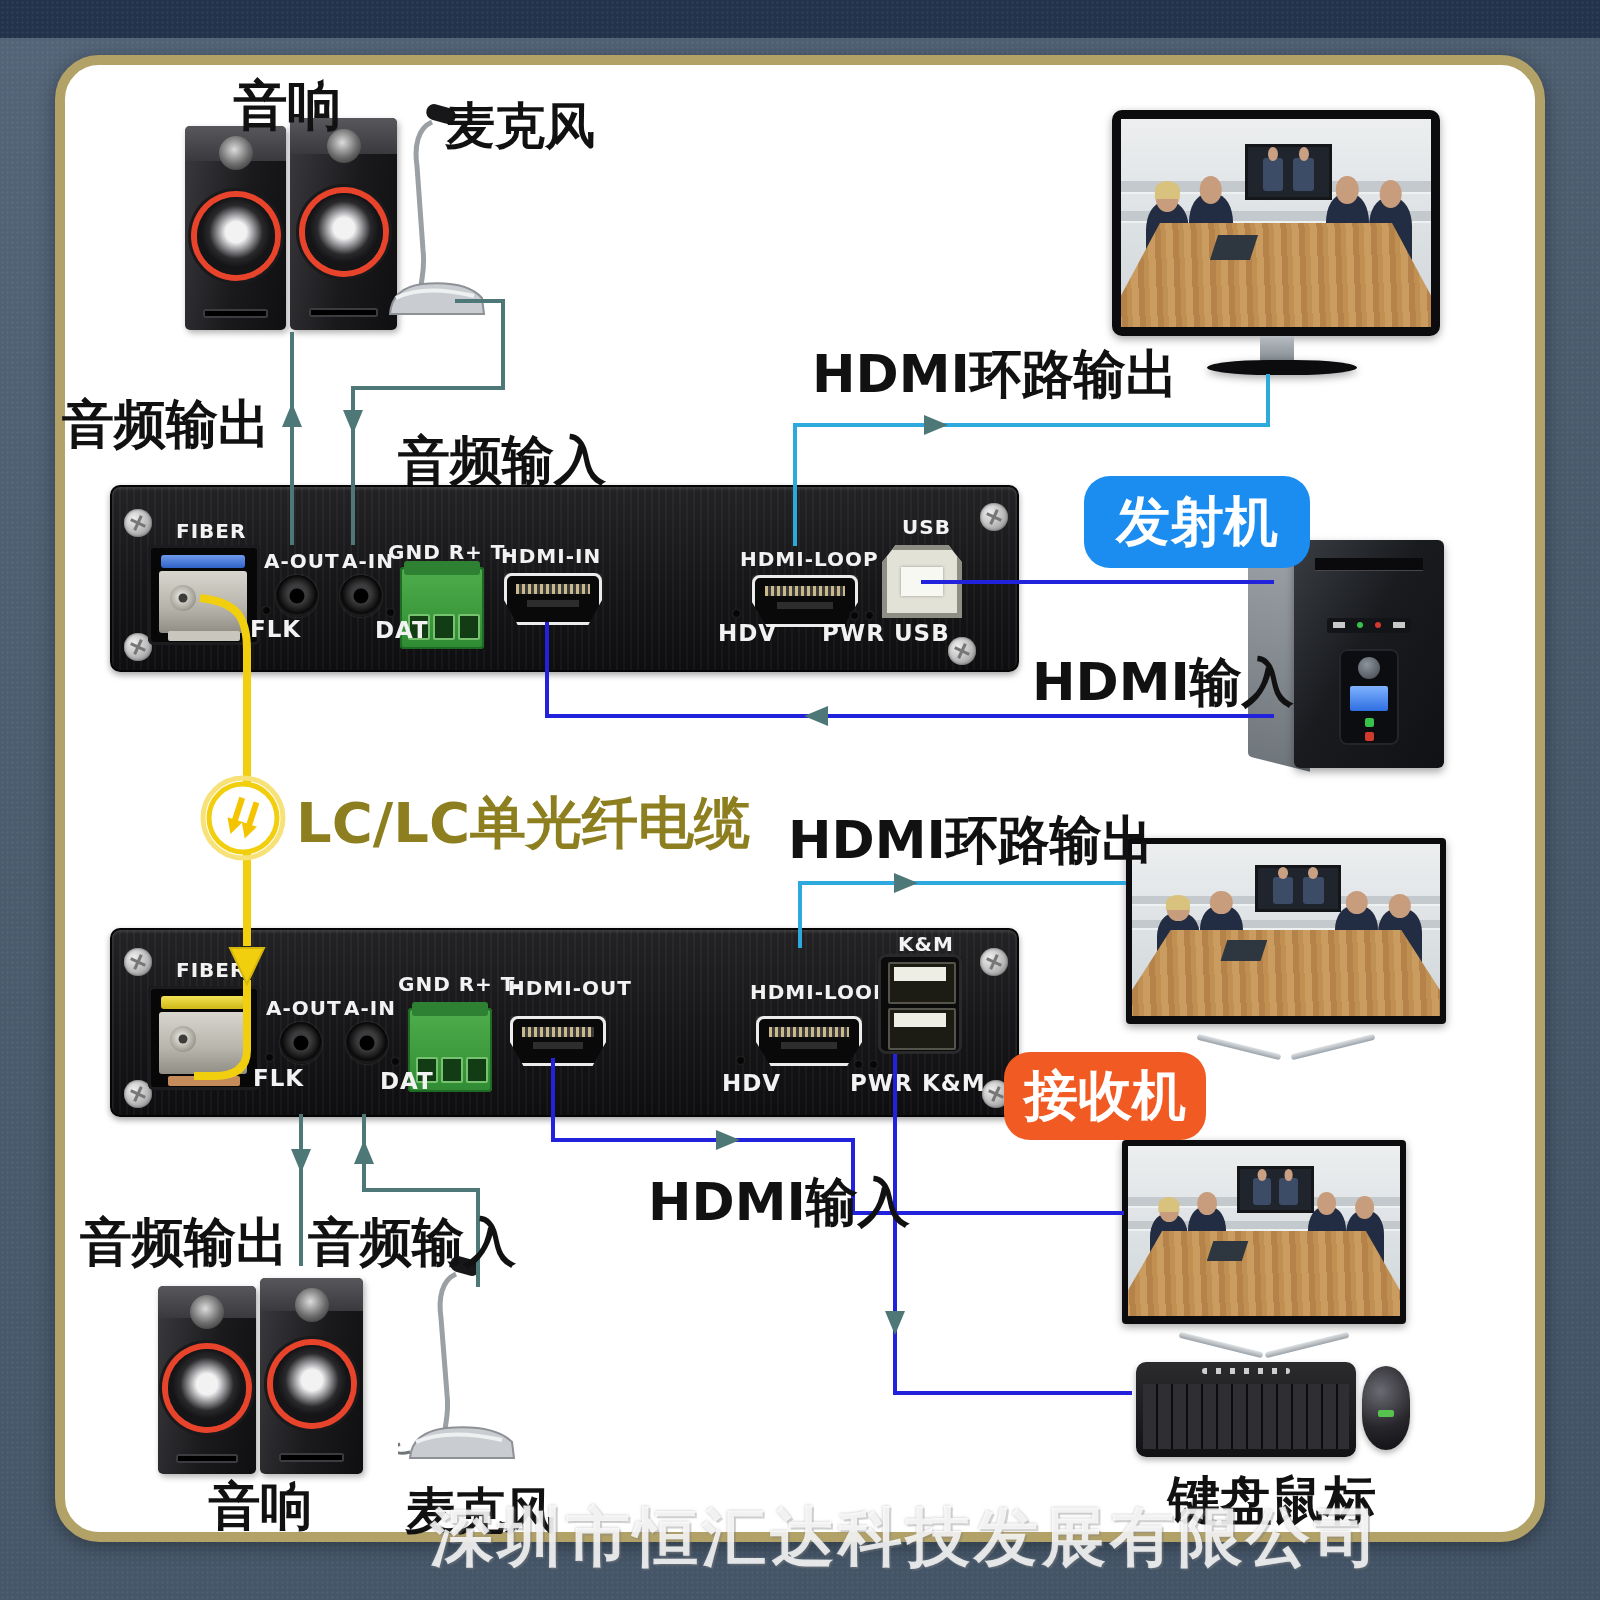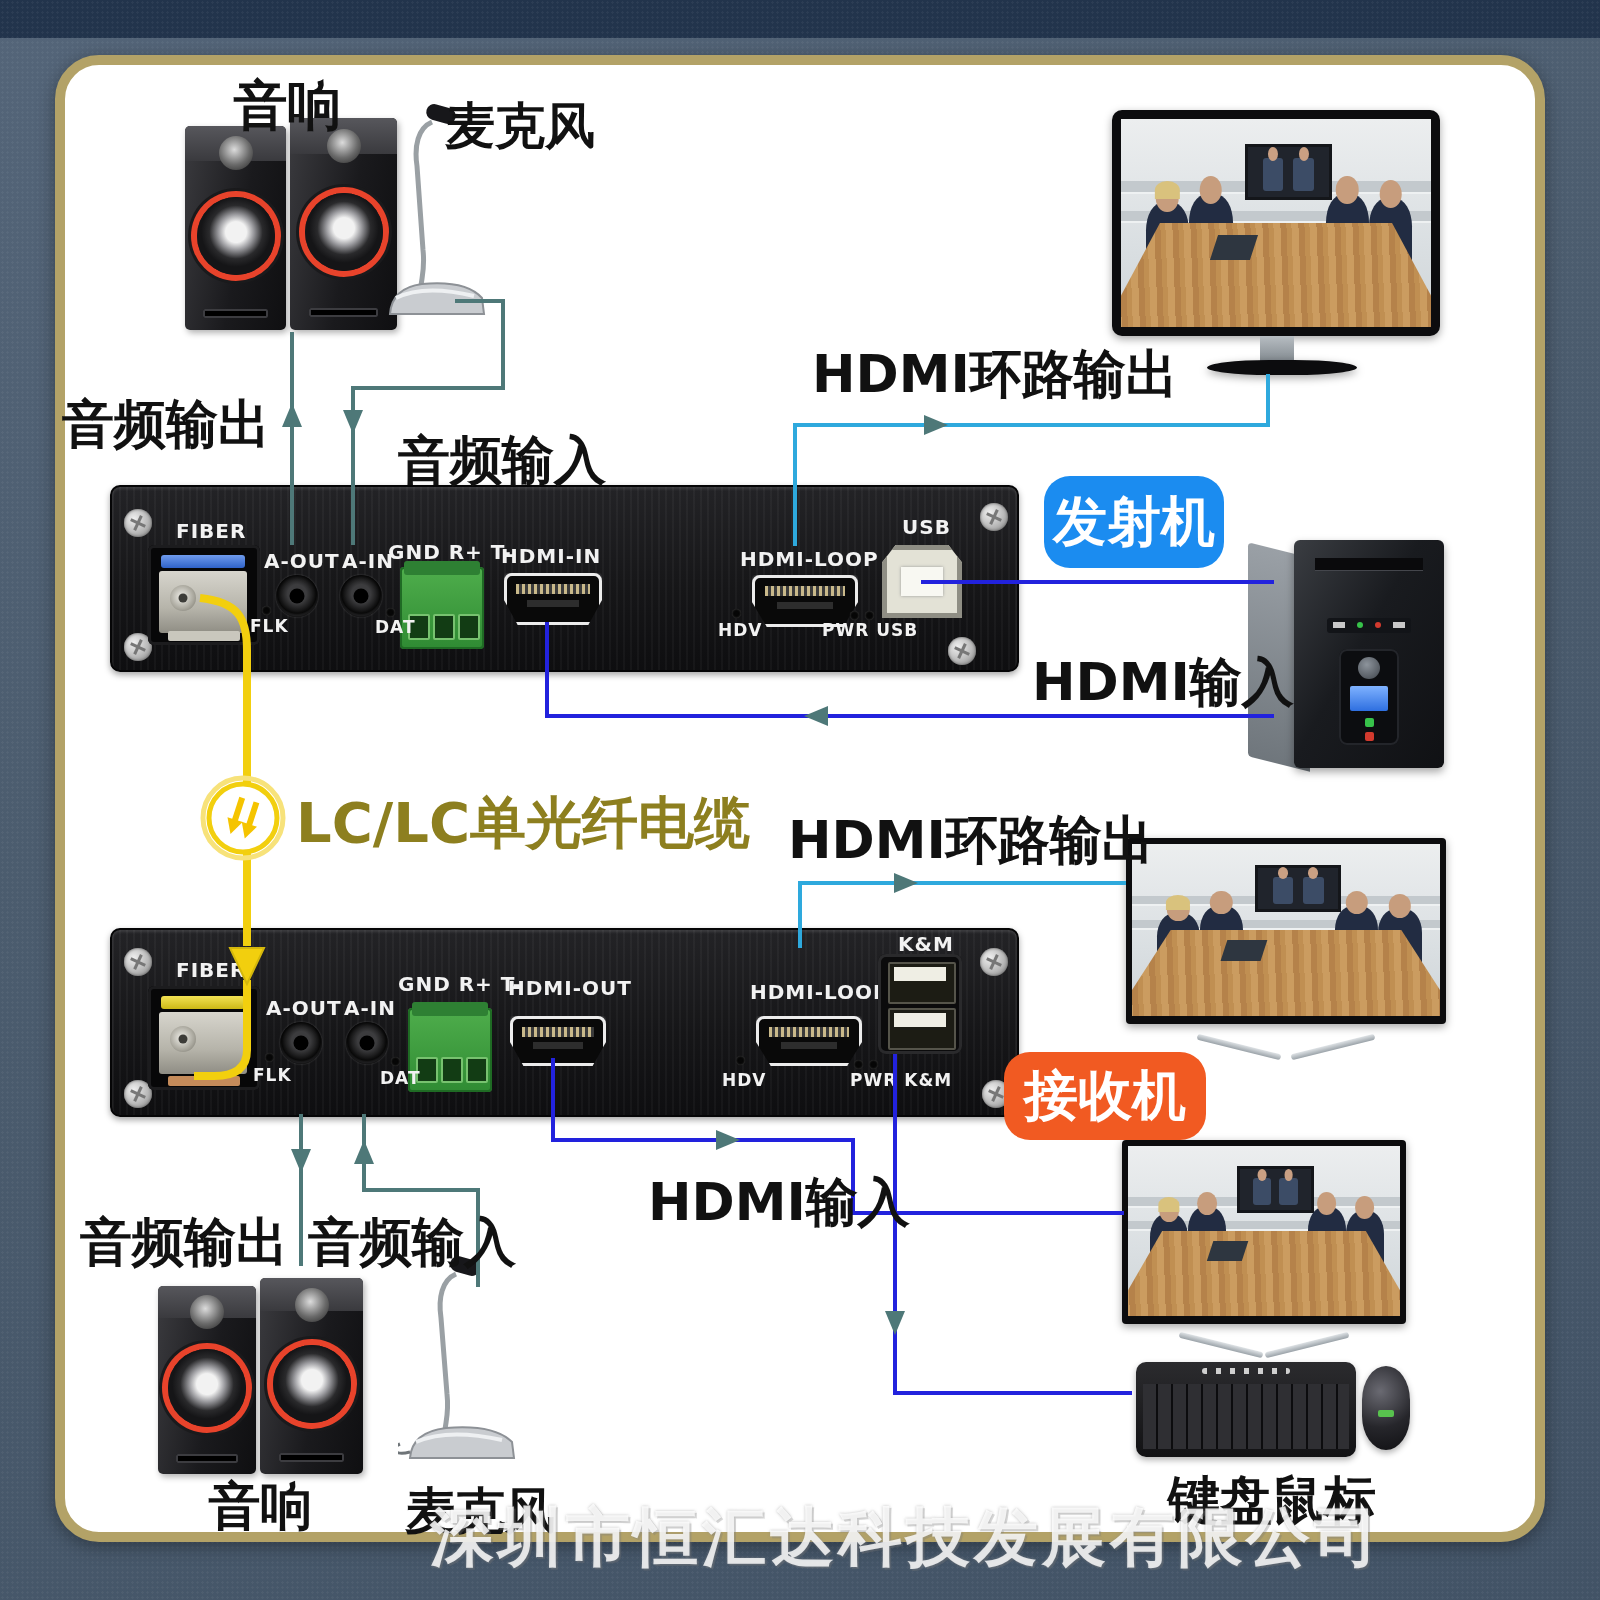--- a/index.html
+++ b/index.html
@@ -40,21 +40,21 @@
     font-size:64px;font-weight:bold;letter-spacing:4px;white-space:nowrap;
     color:rgba(255,255,255,.82);
     text-shadow:0 0 3px rgba(140,140,140,.55),2px 2px 0 rgba(120,120,120,.28);}
   
   .device{position:absolute;width:905px;border-radius:10px;z-index:10;
     background:
       repeating-linear-gradient(90deg,rgba(255,255,255,.035) 0 2px,transparent 2px 7px),
       linear-gradient(#232326,#161618 55%,#0e0e10);
     border:2px solid #050506;box-shadow:inset 0 2px 3px rgba(255,255,255,.12),0 3px 6px rgba(0,0,0,.35);}
   .plabel{position:absolute;color:#f2f2f2;font-weight:bold;font-size:20px;letter-spacing:1px;white-space:nowrap;}
-  .plabel.sm{font-size:17px;}
+  .plabel.sm{font-size:23px;}
   .screw{position:absolute;width:28px;height:28px;border-radius:50%;
     background:radial-gradient(circle at 35% 35%,#efefef,#b9b9b9 55%,#7d7d7d);
     box-shadow:inset 0 0 3px #555;}
   .screw::before,.screw::after{content:"";position:absolute;left:50%;top:50%;background:#777;}
   .screw::before{width:16px;height:3px;transform:translate(-50%,-50%) rotate(25deg);}
   .screw::after{width:3px;height:16px;transform:translate(-50%,-50%) rotate(25deg);}
   .led{position:absolute;width:9px;height:9px;border-radius:50%;background:#060606;box-shadow:inset 0 0 2px #444,0 0 1px #333;}
   .jack{position:absolute;width:42px;height:42px;border-radius:50%;
     background:radial-gradient(circle at 50% 45%,#3c3c3e 0 30%,#0a0a0a 62%,#2b2b2d 70%,#0c0c0c);
     box-shadow:inset 0 0 4px #000,0 0 2px rgba(255,255,255,.25);}
@@ -243,21 +243,21 @@
     <span class="led" style="left:620px;top:122px;"></span>
     <span class="plabel sm" style="left:606px;top:133px;">HDV</span>
     <span class="led" style="left:738px;top:124px;"></span>
     <span class="led" style="left:753px;top:124px;"></span>
     <span class="plabel sm" style="left:710px;top:133px;">PWR USB</span>
 
     <span class="plabel" style="left:790px;top:28px;">USB</span>
     <div class="usbb" style="left:770px;top:58px;"></div>
   </div>
 
-  <div class="badge tx" style="left:1044px;top:476px;width:180px;height:92px;">发射机</div>
+  <div class="badge tx" style="left:1084px;top:476px;width:226px;height:92px;">发射机</div>
   <div class="pc" style="left:1248px;top:540px;">
     <div class="side"></div>
     <div class="front">
       <div class="drive"></div>
       <div class="btnrow">
           <b></b>
           <i style="background:#37c24a;"></i>
           <i style="background:#d23a2e;"></i>
           <b></b>
         </div>

